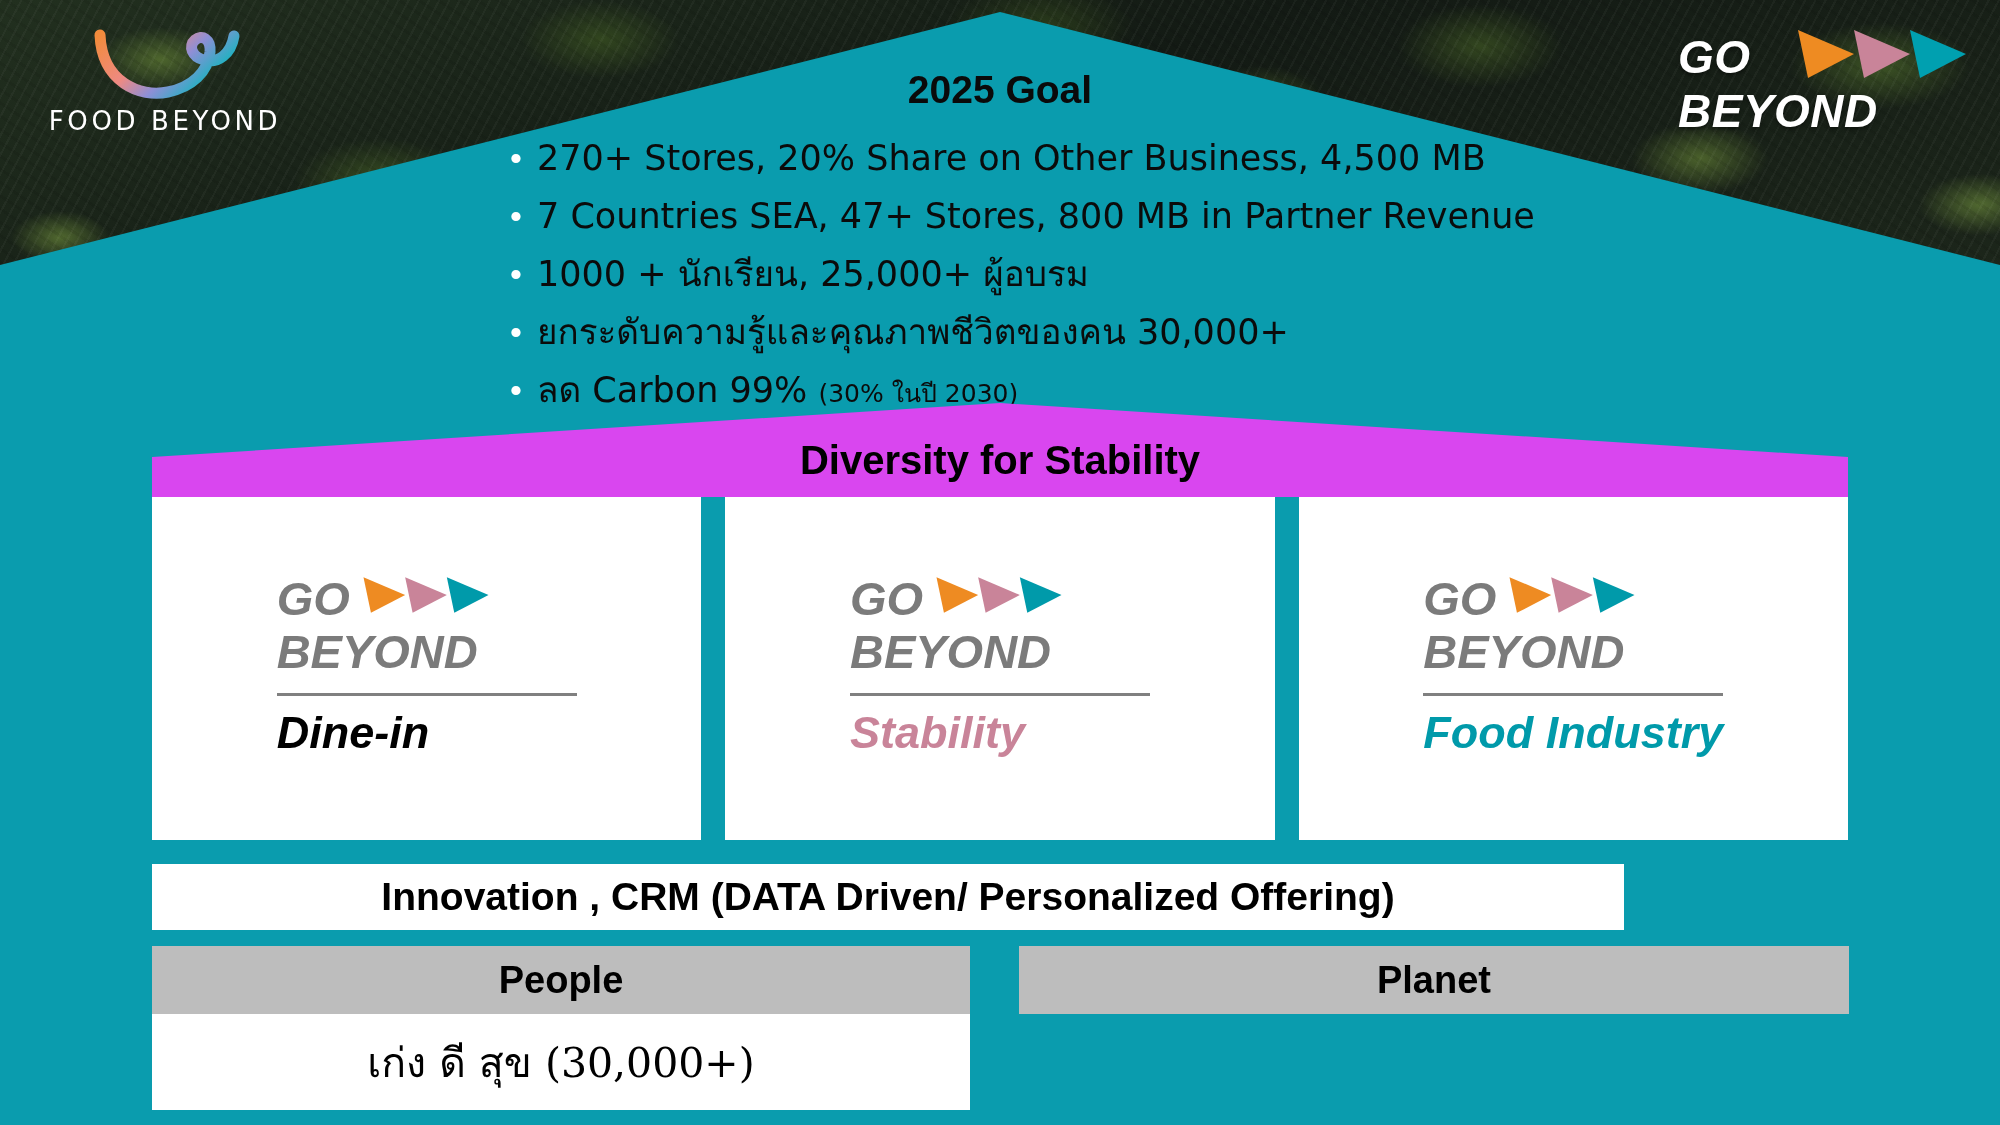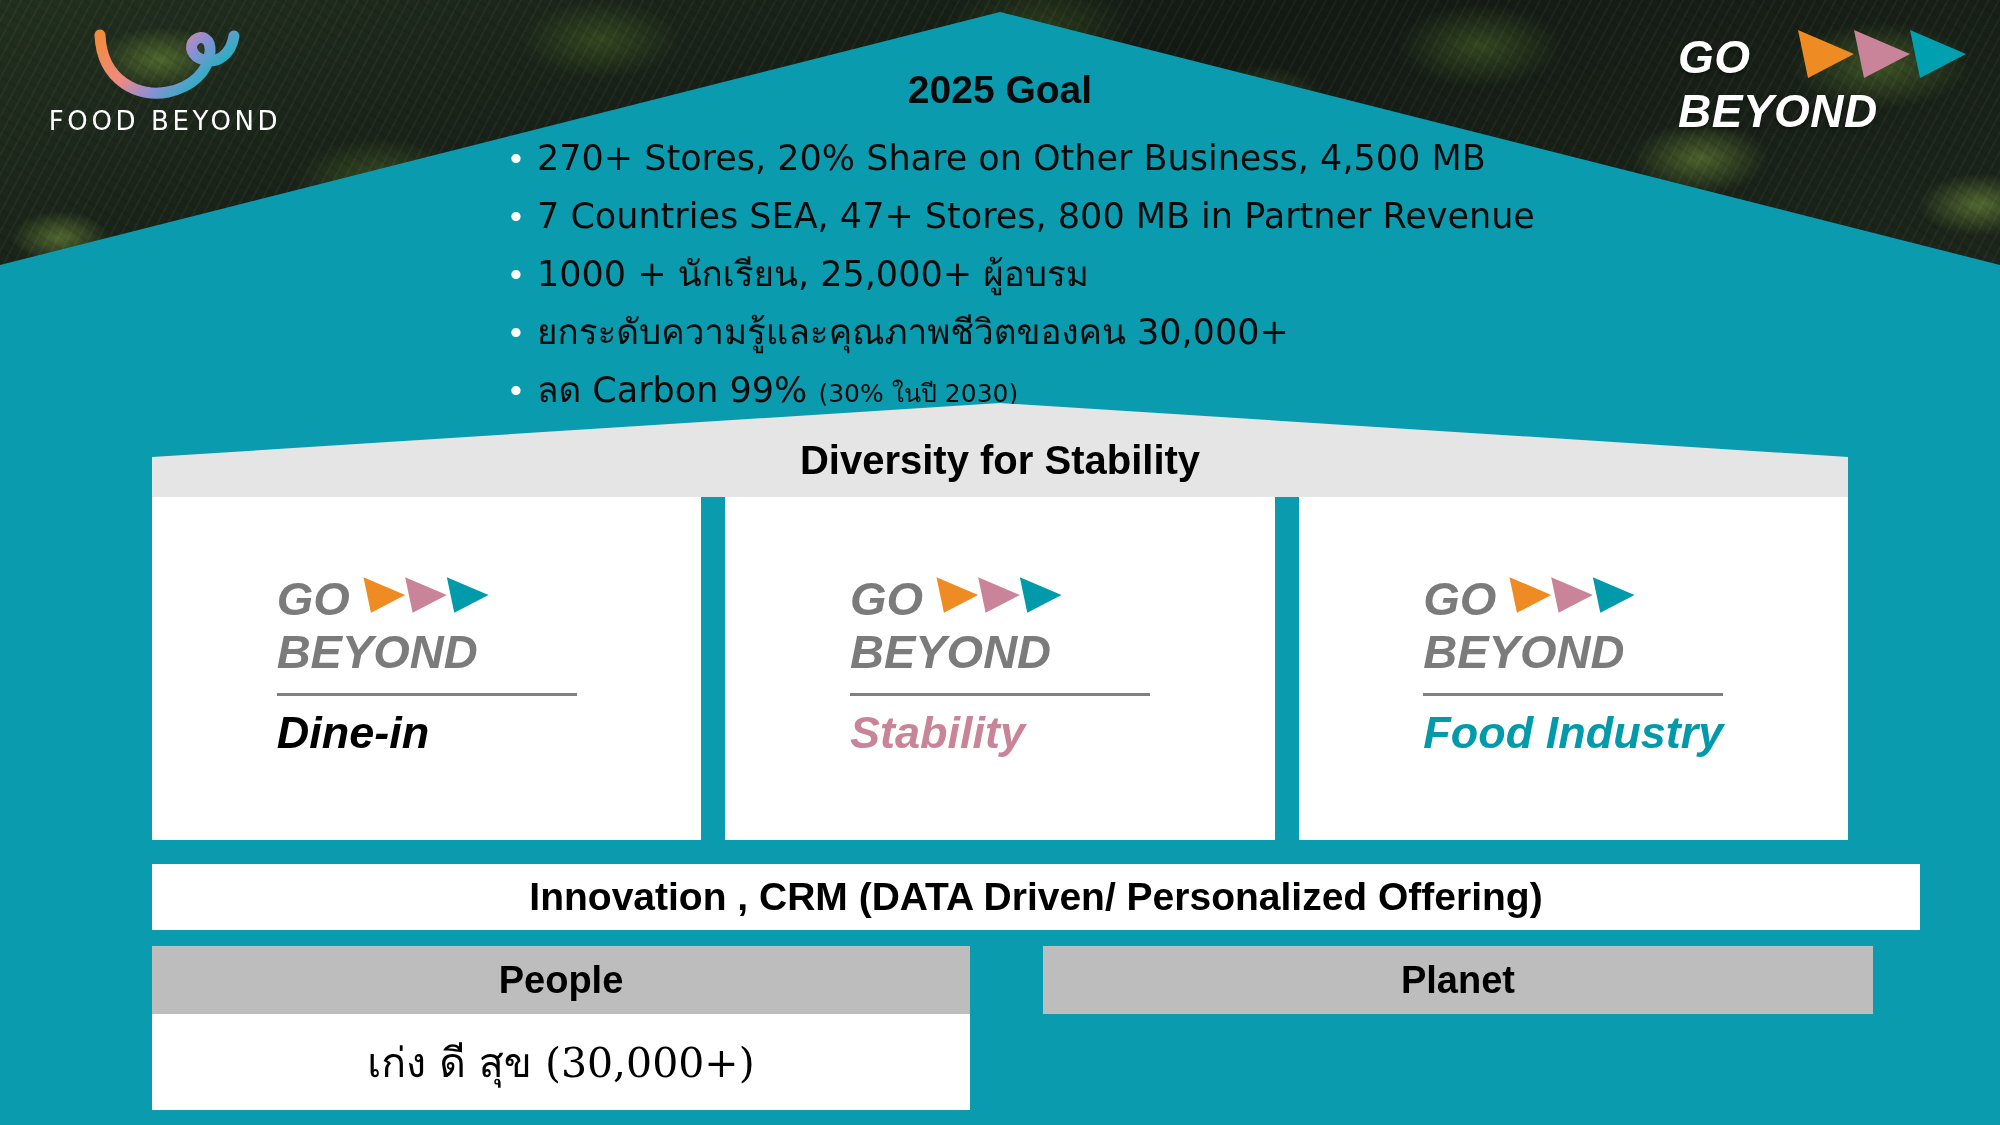--- a/index.html
+++ b/index.html
@@ -80,21 +80,21 @@
   }
   .goal-text{
     color:#0b0b0b;font-size:35px;line-height:44px;
     font-family:"DejaVu Sans","Liberation Sans",sans-serif;
   }
   .goal-text .small{font-size:25px;}
 
   
   .roof{
     position:absolute;left:152px;top:403px;width:1696px;height:94px;
-    background:#e5e5e5;
+    background:#d946ef;
     clip-path:polygon(0 54px, 848px 0, 1696px 54px, 1696px 94px, 0 94px);
   }
   .roof-label{
     position:absolute;left:0;top:35px;width:1696px;text-align:center;
     color:#000;font-weight:bold;font-size:40px;
     font-family:"Liberation Sans",sans-serif;
   }
 
   
   .cards{position:absolute;left:152px;top:497px;width:1696px;height:343px;display:flex;}
@@ -114,30 +114,30 @@
     font-family:"Liberation Sans",sans-serif;
   }
   .card .rule{height:3px;background:#808080;margin:12px 0 8px 0;width:100%;}
   .card .sub{
     font-style:italic;font-weight:bold;font-size:45px;line-height:58px;
     font-family:"Liberation Sans",sans-serif;
   }
 
   
   .innov{
-    position:absolute;left:152px;top:864px;width:1768px;height:66px;background:#fff;
+    position:absolute;left:152px;top:864px;width:1472px;height:66px;background:#fff;
     display:flex;align-items:center;justify-content:center;
   }
   .innov span{color:#000;font-weight:bold;font-size:39px;font-family:"Liberation Sans",sans-serif;}
 
   
   .pp{position:absolute;left:152px;top:946px;width:1672px;height:164px;display:flex;gap:41px;}
   .pp-col{flex:1;display:flex;flex-direction:column;}
   .pp-col.left{flex:0 0 818px;}
-  .pp-col.right{flex:0 0 830px;margin-left:32px;}
+  .pp-col.right{flex:0 0 830px;margin-left:8px;}
   .pp-head{
     height:68px;background:#bdbdbd;display:flex;align-items:center;justify-content:center;
     color:#000;font-weight:bold;font-size:38px;font-family:"Liberation Sans",sans-serif;
   }
   .pp-body{
     flex:1;background:#fff;display:flex;align-items:center;justify-content:center;
     color:#000;font-size:41px;font-family:"DejaVu Serif","Liberation Serif",serif;
   }
   .pp-body.sans{font-family:"DejaVu Sans","Liberation Sans",sans-serif;}
 </style>

